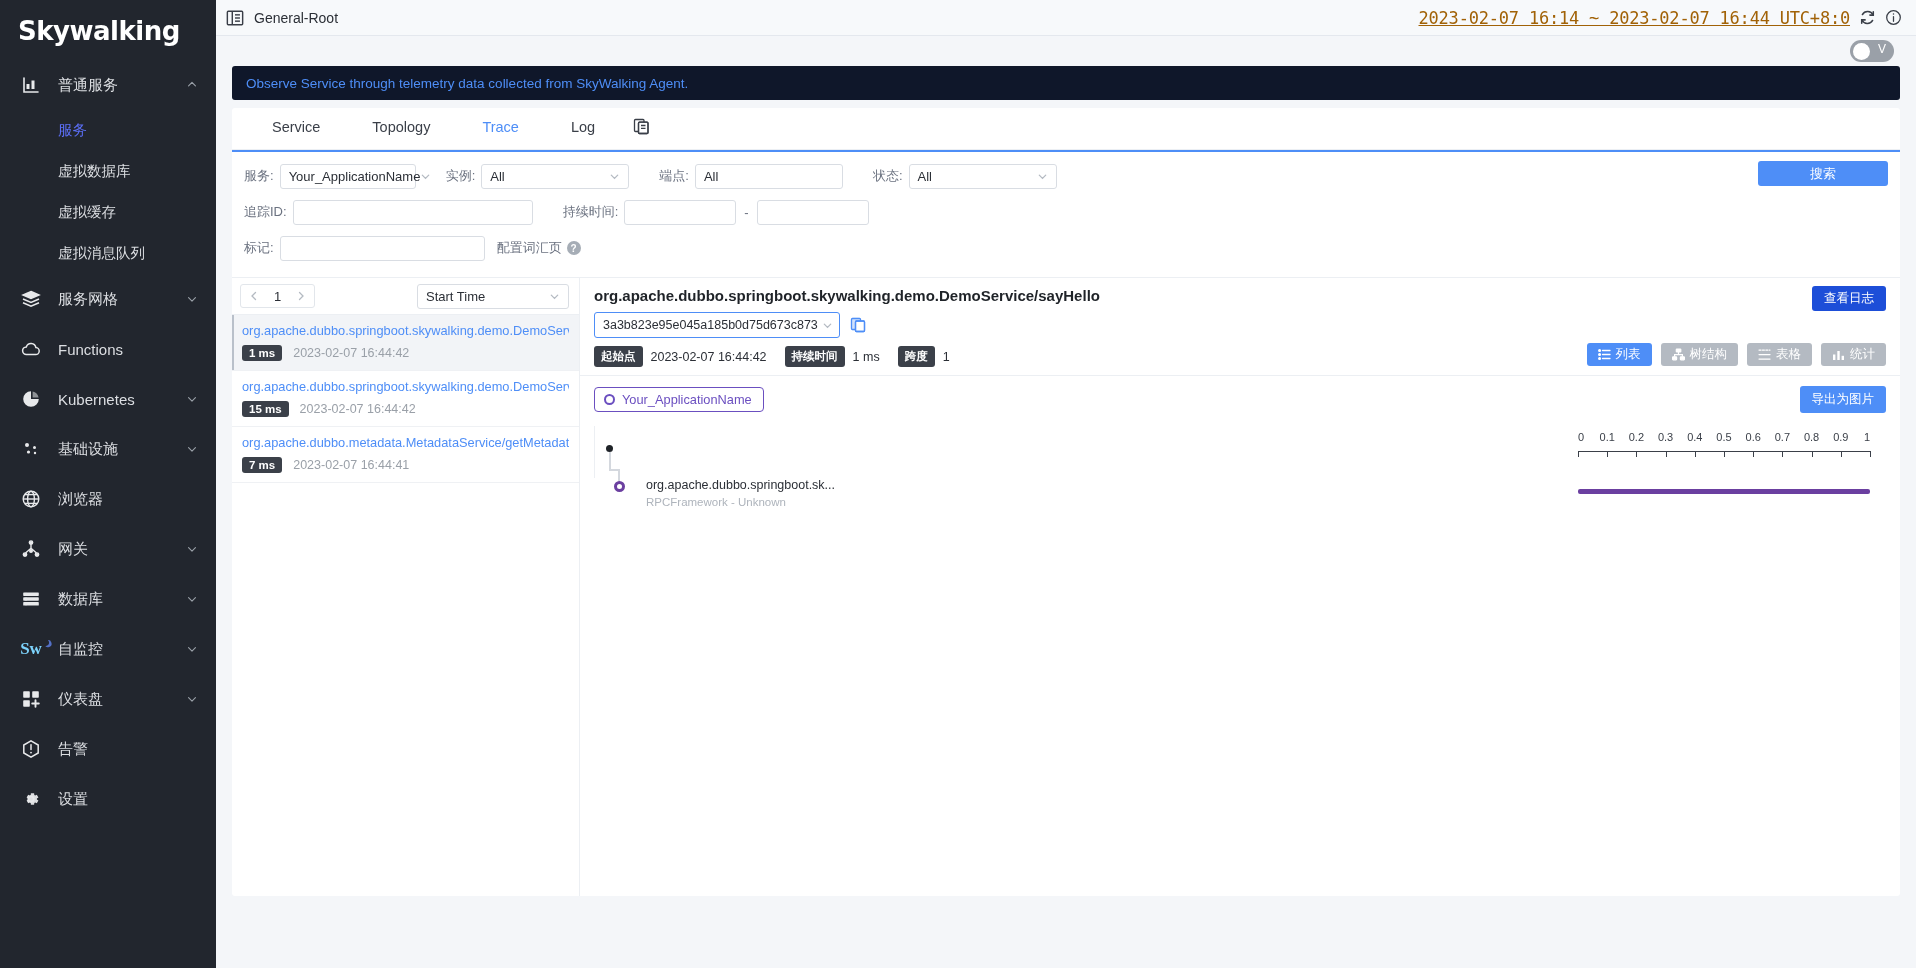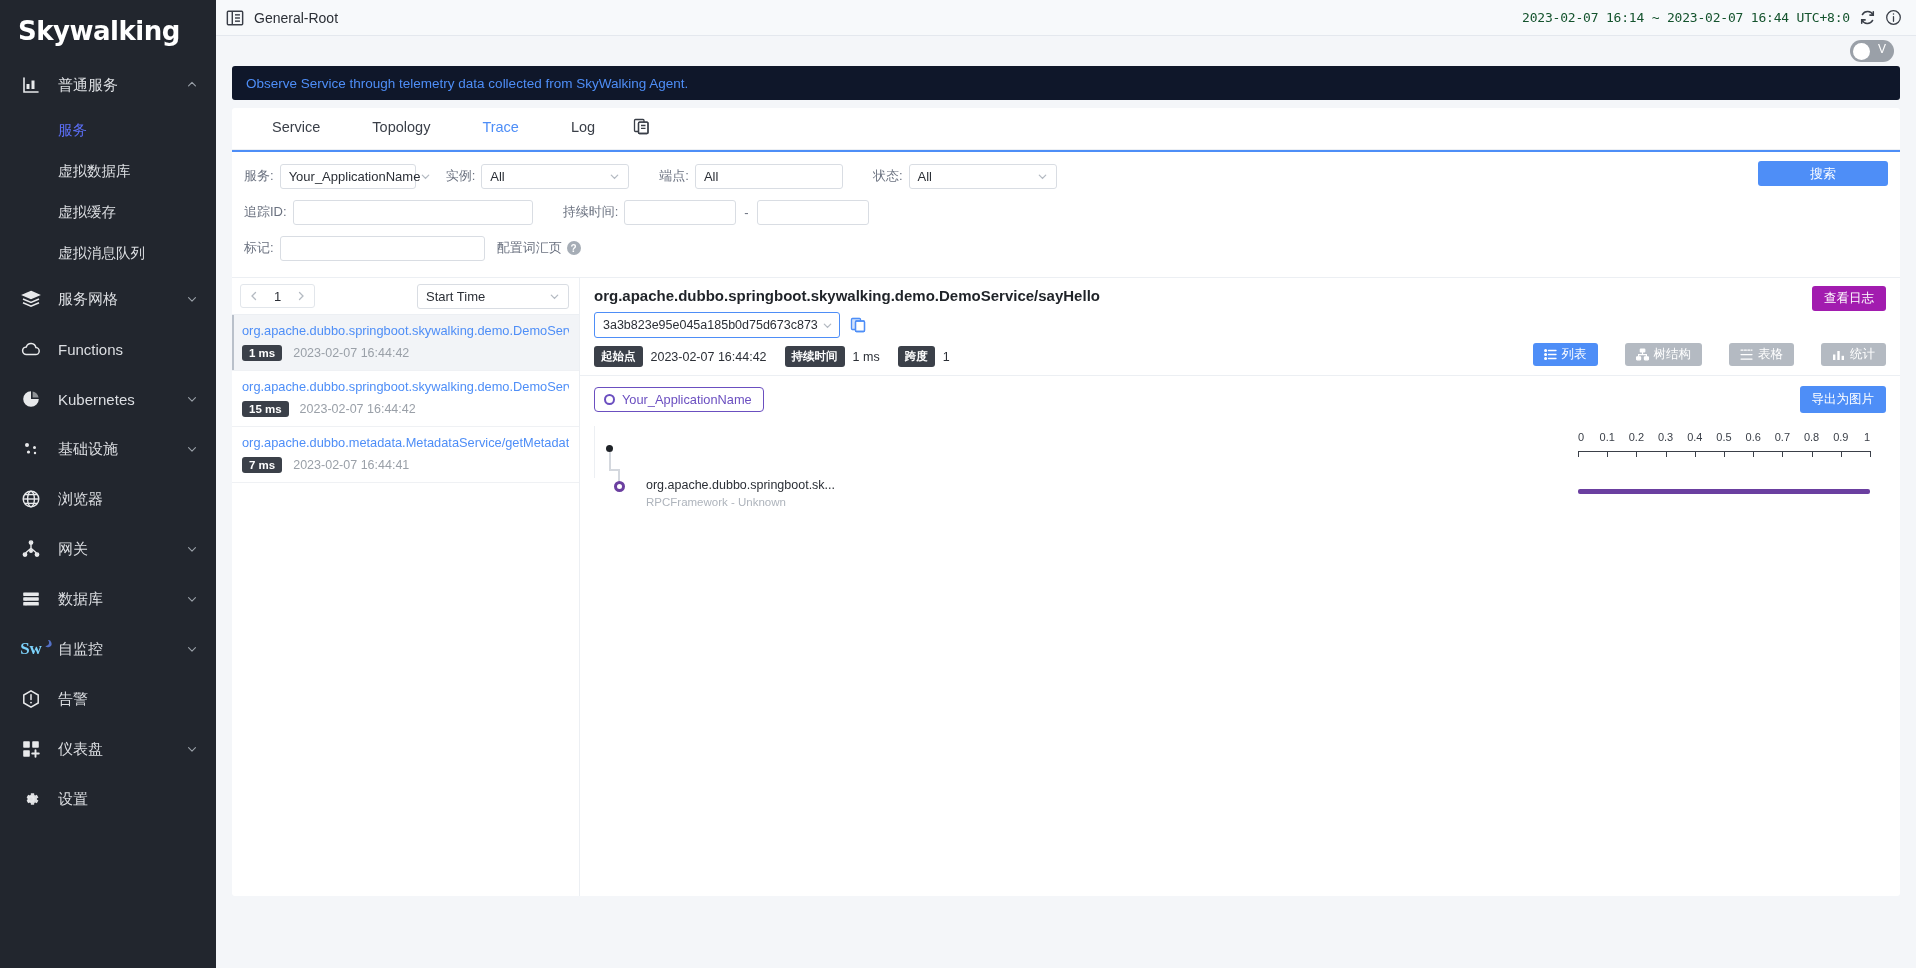--- a/index.html
+++ b/index.html
@@ -62,22 +62,22 @@
 
   .topbar {
     height: 36px; background: #f7f9fb; border-bottom: 1px solid #e4e8ee;
     display: flex; align-items: center; padding: 0 14px 0 10px; flex: 0 0 36px;
   }
   .collapse-ico { width: 18px; height: 18px; color: #3a3f48; margin-right: 10px; cursor: pointer; }
   .collapse-ico svg { width: 18px; height: 18px; display: block; }
   .page-title { font-size: 14px; color: #2b2f36; }
   .topbar-right { margin-left: auto; display: flex; align-items: center; gap: 9px; }
   .time-range {
-    font-family: "DejaVu Sans Mono", monospace; font-size: 13px; color: #14532d;
-    letter-spacing: -0.2px; cursor: pointer;
+    font-family: "DejaVu Sans Mono", monospace; font-size: 17px; color: #a16207;
+    letter-spacing: -0.2px; cursor: pointer; text-decoration: underline;
   }
   .tb-ico { width: 17px; height: 17px; color: #3a3f48; cursor: pointer; }
   .tb-ico svg { width: 17px; height: 17px; display: block; }
 
   .toggle-row {
     height: 30px; background: #f4f6f9; display: flex; align-items: center;
     justify-content: flex-end; padding-right: 22px; flex: 0 0 30px;
   }
   .toggle {
     width: 44px; height: 22px; border-radius: 11px; background: #9aa0a8;
@@ -203,21 +203,21 @@
     padding: 2px 7px; font-weight: 700; white-space: nowrap;
   }
   .trace-time { font-size: 12.5px; color: #9aa0a8; }
 
   
   .detail { flex: 1 1 auto; display: flex; flex-direction: column; overflow: hidden;
             padding: 0 0 0 0; }
   .detail-head { padding: 9px 14px 0 14px; position: relative; }
   .detail-title { font-size: 15px; font-weight: 700; color: #1f2328; margin-bottom: 8px; }
   .log-btn {
-    position: absolute; right: 14px; top: 8px; background: #a21caf; color: #fff;
+    position: absolute; right: 14px; top: 8px; background: #1d4ed8; color: #fff;
     font-size: 12.5px; border-radius: 3px; padding: 4px 12px; cursor: pointer;
   }
   .tid-row { display: flex; align-items: center; gap: 10px; margin-bottom: 8px; }
   .tid-sel {
     width: 246px; height: 26px; border: 1px solid #4e8ef7; border-radius: 3px;
     display: flex; align-items: center; padding: 0 6px 0 8px; font-size: 12.5px;
     color: #2b2f36; cursor: pointer; background: #fff;
   }
   .tid-txt { overflow: hidden; white-space: nowrap; flex: 1 1 auto; }
   .tid-sel .caret { width: 11px; height: 11px; color: #b4bac2; flex: 0 0 11px; margin-left: 4px; }
@@ -225,21 +225,21 @@
   .copy-ico { width: 17px; height: 17px; color: #4e8ef7; cursor: pointer; }
   .copy-ico svg { width: 16px; height: 16px; display: block; }
 
   .stat-row { display: flex; align-items: center; gap: 8px; position: relative; padding-bottom: 8px; }
   .stat-key {
     background: #3b4049; color: #fff; font-size: 11.5px; border-radius: 3px;
     padding: 3px 7px; font-weight: 700; white-space: nowrap;
   }
   .stat-val { font-size: 12.5px; color: #2b2f36; margin-right: 10px; }
 
-  .view-btns { position: absolute; right: 0px; top: -3px; display: flex; gap: 27px; }
+  .view-btns { position: absolute; right: 0px; top: -3px; display: flex; gap: 9px; }
   .vbtn {
     display: flex; align-items: center; gap: 5px; height: 23px; padding: 0 11px;
     border-radius: 3px; background: #b4bac2; color: #fff; font-size: 12.5px; cursor: pointer;
   }
   .vbtn.active { background: #4e8ef7; }
   .vbtn svg { width: 13px; height: 13px; display: block; }
 
   .sep { height: 1px; background: #eceff3; }
 
   .chart-area { flex: 1 1 auto; position: relative; padding: 11px 14px 0 14px; overflow: hidden; }
@@ -417,43 +417,43 @@
         </span>
         <span class="nav-label">自监控</span>
         <span class="chev">
           <svg viewBox="0 0 14 14" fill="none" stroke="currentColor" stroke-width="1.3" stroke-linecap="round" stroke-linejoin="round">
             <path d="M3 5.5 7 9.5l4-4"></path>
           </svg>
         </span>
       </div>
       <div class="nav-item">
         <span class="nav-ico">
-          <svg viewBox="0 0 20 20" fill="none" stroke="currentColor" stroke-width="1.5">
-            <path d="M10 1.8 17.2 6v8L10 18.2 2.8 14V6z"></path>
-            <line x1="10" y1="5.8" x2="10" y2="10.6" stroke-linecap="round"></line>
-            <circle cx="10" cy="13.6" r="0.95" fill="currentColor" stroke="none"></circle>
-          </svg>
-        </span>
-        <span class="nav-label">告警</span>
-      </div>
-      <div class="nav-item">
-        <span class="nav-ico">
           <svg viewBox="0 0 20 20" fill="currentColor">
             <rect x="2.2" y="2.2" width="6.6" height="6.6" rx="0.8"></rect>
             <rect x="11.2" y="2.2" width="6.6" height="6.6" rx="0.8"></rect>
             <rect x="2.2" y="11.2" width="6.6" height="6.6" rx="0.8"></rect>
             <path d="M14.5 11.2v6.6M11.2 14.5h6.6" stroke="currentColor" stroke-width="1.9" stroke-linecap="round"></path>
           </svg>
         </span>
         <span class="nav-label">仪表盘</span>
         <span class="chev">
           <svg viewBox="0 0 14 14" fill="none" stroke="currentColor" stroke-width="1.3" stroke-linecap="round" stroke-linejoin="round">
             <path d="M3 5.5 7 9.5l4-4"></path>
           </svg>
         </span>
+      </div>
+      <div class="nav-item">
+        <span class="nav-ico">
+          <svg viewBox="0 0 20 20" fill="none" stroke="currentColor" stroke-width="1.5">
+            <path d="M10 1.8 17.2 6v8L10 18.2 2.8 14V6z"></path>
+            <line x1="10" y1="5.8" x2="10" y2="10.6" stroke-linecap="round"></line>
+            <circle cx="10" cy="13.6" r="0.95" fill="currentColor" stroke="none"></circle>
+          </svg>
+        </span>
+        <span class="nav-label">告警</span>
       </div>
       <div class="nav-item">
         <span class="nav-ico">
           <svg viewBox="0 0 20 20" fill="currentColor">
             <path d="M10 6.4a3.6 3.6 0 1 0 0 7.2 3.6 3.6 0 0 0 0-7.2zm0 5.4a1.8 1.8 0 1 1 0-3.6 1.8 1.8 0 0 1 0 3.6z"></path>
             <path d="M17.4 11.4l-1.5-.9a6.4 6.4 0 0 0 0-1l1.5-.9-1.6-2.8-1.6.6a6.3 6.3 0 0 0-.9-.5l-.2-1.7H9.9L9.7 5.9a6.3 6.3 0 0 0-.9.5l-1.6-.6-1.6 2.8 1.5.9a6.4 6.4 0 0 0 0 1l-1.5.9 1.6 2.8 1.6-.6c.3.2.6.4.9.5l.2 1.7h3.2l.2-1.7c.3-.1.6-.3.9-.5l1.6.6z" opacity="0.95"></path>
           </svg>
         </span>
         <span class="nav-label">设置</span>
       </div>

